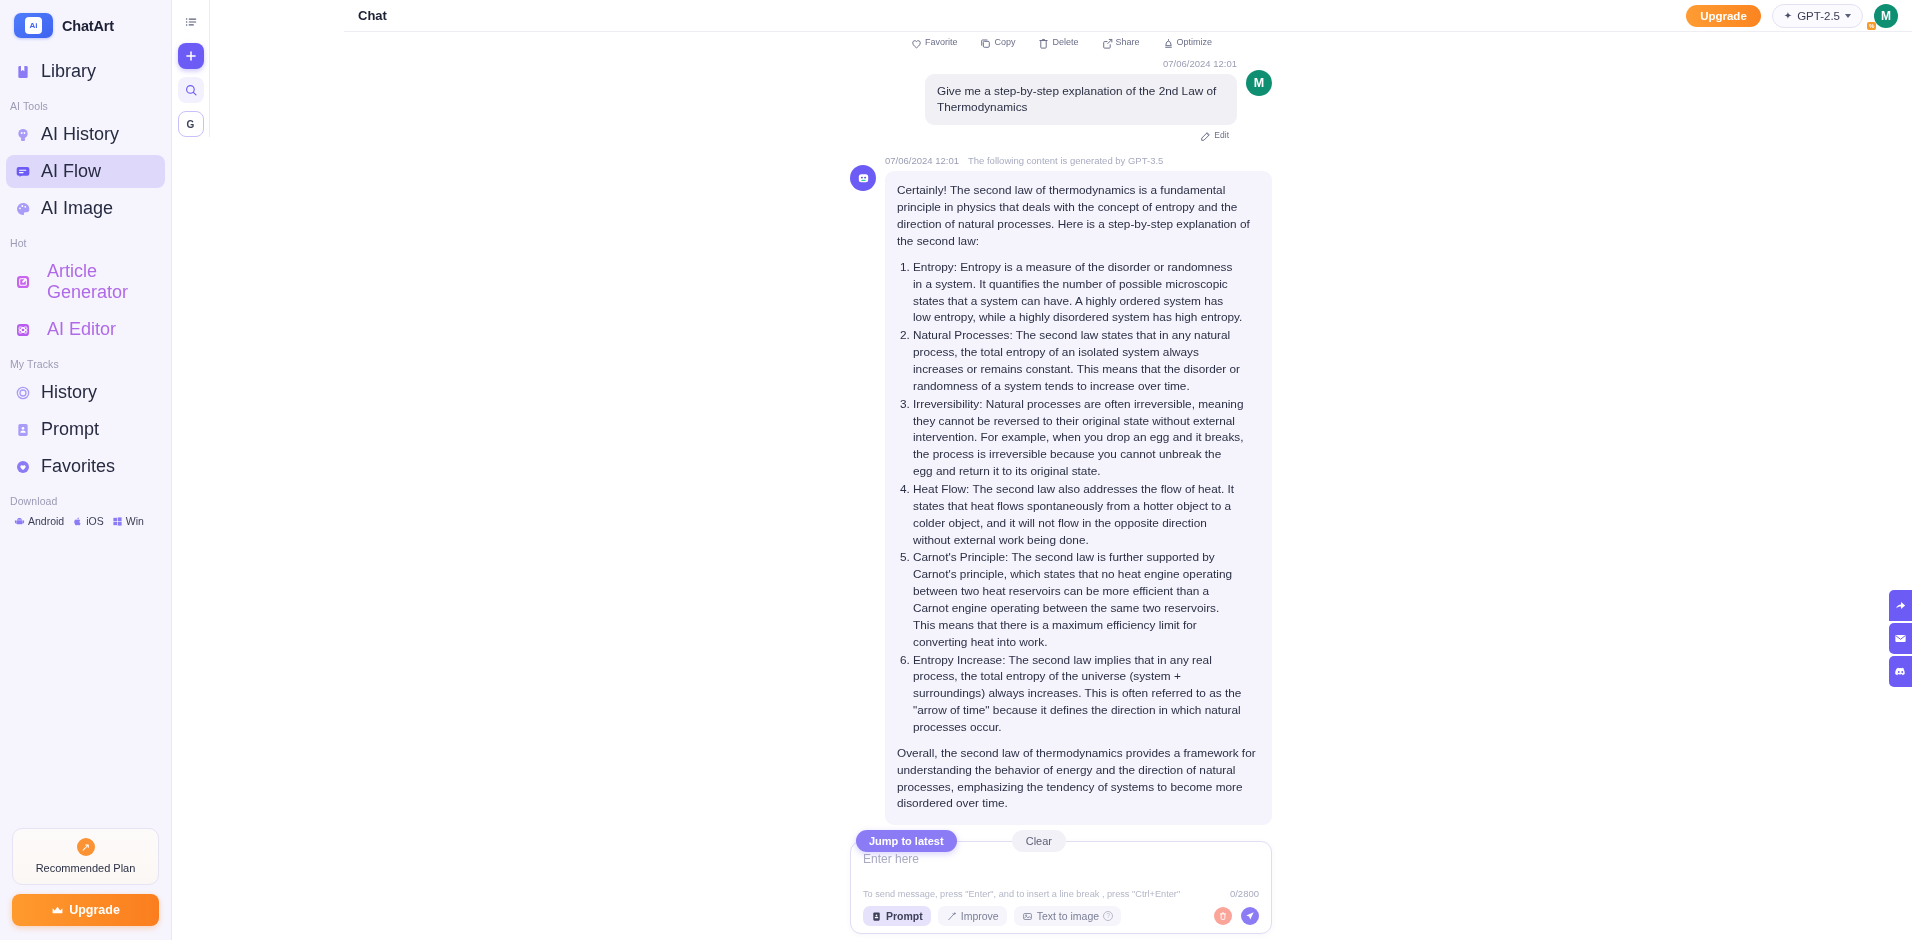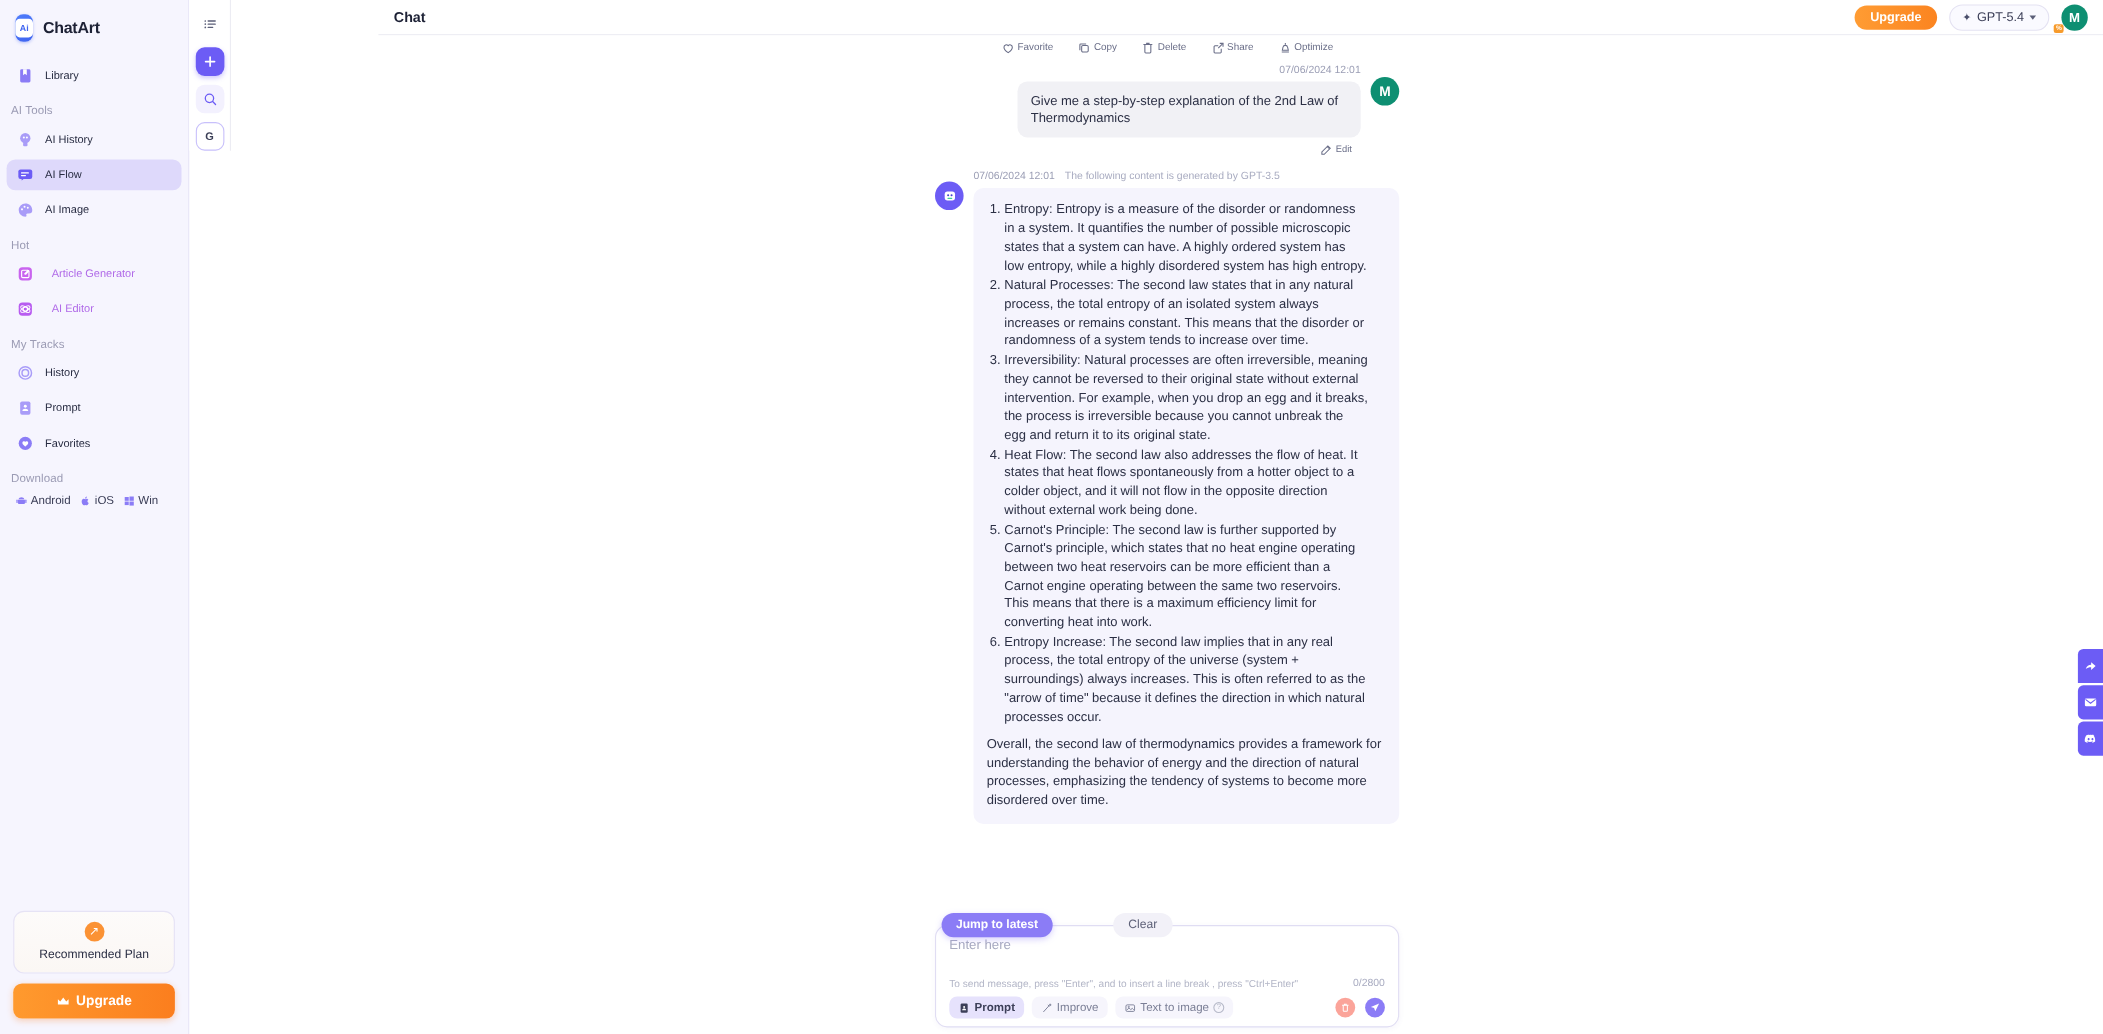--- a/index.html
+++ b/index.html
@@ -16,41 +16,41 @@
   .sidebar {
     width: 172px; height: 940px;
     background: #f6f5fe;
     border-right: 1px solid #e9e7f8;
     display: flex; flex-direction: column;
     flex: 0 0 172px;
     position: relative;
   }
   .brand { display: flex; align-items: center; gap: 9px; padding: 13px 0 13px 14px; }
   .brand-logo {
-    width: 16px; height: 25px; border-radius: 7px;
+    width: 39px; height: 25px; border-radius: 7px;
     background: linear-gradient(145deg,#4f7dfb,#3e63f0);
     display: flex; align-items: center; justify-content: center;
     color: #fff; font-size: 8.5px; font-weight: bold;
     box-shadow: 0 1px 3px rgba(70,100,240,.35);
   }
   .brand-logo span {
     display:block; width:17px; height:17px; border-radius:4px;
     background:#fff; color:#3e63f0; font-size:8px; line-height:17px; text-align:center;
     font-weight:700;
   }
   .brand-name { font-size: 14.5px; font-weight: 700; letter-spacing:-.2px; color: #1d2135; }
 
   .nav-section-label {
     font-size: 10.5px; color: #9b9bb4; padding: 10px 0 4px 10px; letter-spacing:.1px;
   }
   .nav-item {
     display: flex; align-items: center; gap: 10px;
     margin: 2px 6px; padding: 6px 9px;
     border-radius: 8px; cursor: pointer;
-    font-size: 10px; color: #272b41;
+    font-size: 18px; color: #272b41;
   }
   .nav-item.active { background: #ded9fb; }
   .nav-item.hot { color: #b06ae8; gap: 16px; }
   .ico {
     width: 16px; height: 16px; flex: 0 0 16px;
     display: inline-flex; align-items: center; justify-content: center;
   }
   .ico svg { width: 16px; height: 16px; display:block; }
 
   .dl-row { display: flex; align-items: center; gap: 4px; padding: 4px 0 0 14px; font-size: 10.5px; color:#3a3d56;}
@@ -439,21 +439,21 @@
     </div>
 
     <div class="topbar">
       <div class="topbar-title">Chat</div>
       <div class="topbar-right">
         <div class="btn-upgrade-top">
           <span>Upgrade</span>
         </div>
         <div class="model-pill">
           <span class="spark">✦</span>
-          <span>GPT-5.4</span>
+          <span>GPT-2.5</span>
           <span class="caret"></span>
         </div>
         <div class="user-avatar">
           <span>M</span>
           <span class="pct-badge">%</span>
         </div>
       </div>
     </div>
 
     <div class="chat-area">
@@ -526,20 +526,21 @@
               <circle cx="14.5" cy="10.5" r="1.5" fill="#4a3fd0"></circle>
               <rect x="8.5" y="14" width="7" height="1.9" rx=".95" fill="#3ed39a"></rect>
             </svg>
           </div>
           <div class="bot-col">
             <div class="bot-meta">
               <span>07/06/2024 12:01</span>
               <span class="gen">The following content is generated by GPT-3.5</span>
             </div>
             <div class="bubble-bot">
+              <p>Certainly! The second law of thermodynamics is a fundamental principle in physics that deals with the concept of entropy and the direction of natural processes. Here is a step-by-step explanation of the second law:</p>
               <ol>
                 <li>Entropy: Entropy is a measure of the disorder or randomness in a system. It quantifies the number of possible microscopic states that a system can have. A highly ordered system has low entropy, while a highly disordered system has high entropy.</li>
                 <li>Natural Processes: The second law states that in any natural process, the total entropy of an isolated system always increases or remains constant. This means that the disorder or randomness of a system tends to increase over time.</li>
                 <li>Irreversibility: Natural processes are often irreversible, meaning they cannot be reversed to their original state without external intervention. For example, when you drop an egg and it breaks, the process is irreversible because you cannot unbreak the egg and return it to its original state.</li>
                 <li>Heat Flow: The second law also addresses the flow of heat. It states that heat flows spontaneously from a hotter object to a colder object, and it will not flow in the opposite direction without external work being done.</li>
                 <li>Carnot's Principle: The second law is further supported by Carnot's principle, which states that no heat engine operating between two heat reservoirs can be more efficient than a Carnot engine operating between the same two reservoirs. This means that there is a maximum efficiency limit for converting heat into work.</li>
                 <li>Entropy Increase: The second law implies that in any real process, the total entropy of the universe (system + surroundings) always increases. This is often referred to as the "arrow of time" because it defines the direction in which natural processes occur.</li>
               </ol>
               <p style="margin-bottom:0;">Overall, the second law of thermodynamics provides a framework for understanding the behavior of energy and the direction of natural processes, emphasizing the tendency of systems to become more disordered over time.</p>
             </div>

